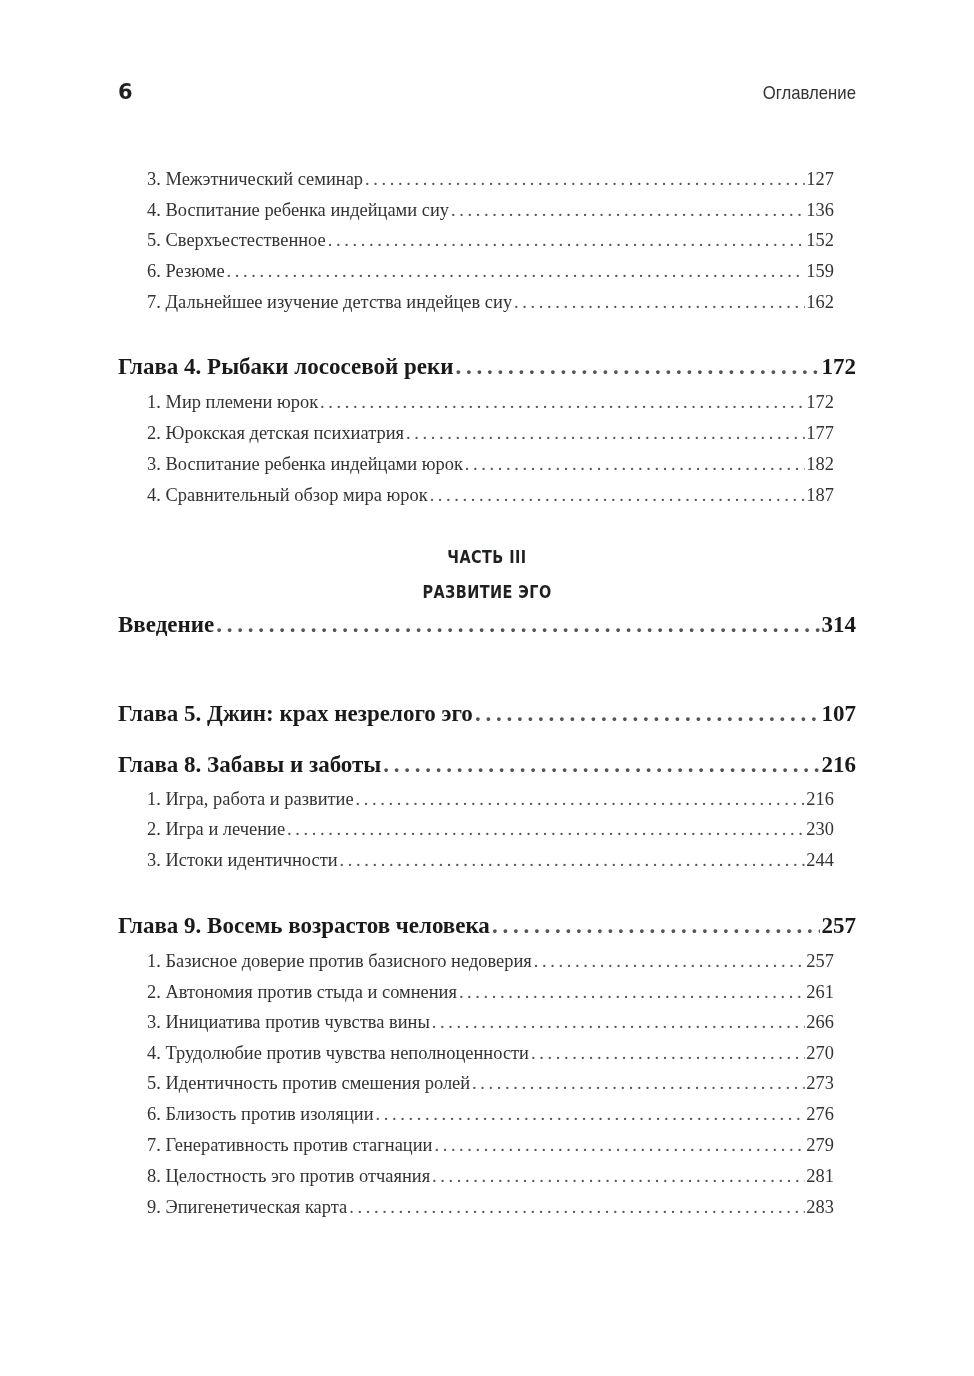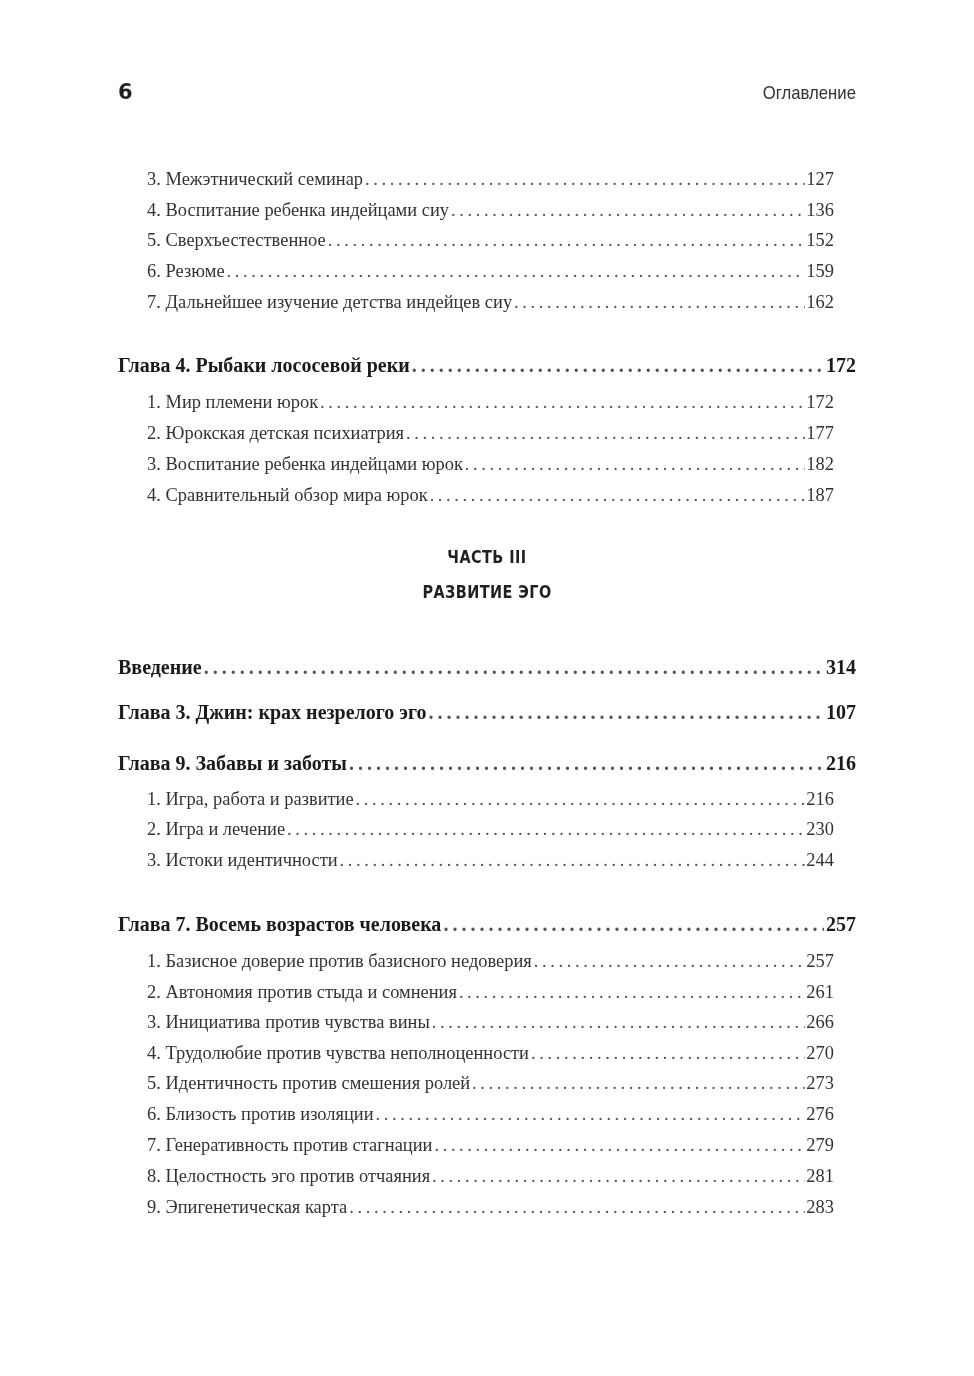--- a/index.html
+++ b/index.html
@@ -6,21 +6,21 @@
   body { width: 974px; height: 1376px; position: relative; overflow: hidden; color: #231f20; }
   .header-num { position: absolute; left: 118px; top: 80px; font-family: "DejaVu Sans", sans-serif; font-size: 21px; font-weight: bold; }
   .header-title { position: absolute; right: 118px; top: 82px; font-family: "Liberation Sans", sans-serif; font-size: 19px; font-weight: normal; transform: scaleX(0.88); transform-origin: right center; color: #333; }
   .toc { position: absolute; left: 118px; width: 738px; top: 0; font-family: "Liberation Serif", serif; }
   .row { position: absolute; left: 0; width: 738px; display: flex; align-items: baseline; white-space: nowrap; overflow: hidden; }
   .row .label { flex: 0 0 auto; background: #fff; padding-right: 2px; }
   .row .dots { flex: 1 1 auto; overflow: hidden; letter-spacing: 3.2px; color: #555; }
   .row .dots::before { content: ". . . . . . . . . . . . . . . . . . . . . . . . . . . . . . . . . . . . . . . . . . . . . . . . . . . . . . . . . . . . . . . . . . . . . . . . . . . . . . . . . . . . . . . . . . . . . . . . . . . . . . . . . . . . . . . . . . . . . . . . . . . . . ."; letter-spacing: 0; word-spacing: -1px; }
   .row .page { flex: 0 0 auto; padding-left: 2px; }
   .sub { font-size: 19px; color: #333; padding-left: 30px; width: 708px; transform: scaleX(0.97); transform-origin: left center; }
-  .chap { font-size: 20px; font-weight: bold; color: #1a1a1a; }
+  .chap { font-size: 23px; font-weight: bold; color: #1a1a1a; }
   .part { position: absolute; left: 0; width: 974px; text-align: center; font-family: "DejaVu Sans", sans-serif; font-weight: bold; font-size: 17px; letter-spacing: 0.5px; transform: scaleX(0.85); }
 </style>
 </head>
 <body>
 
 <div class="header-num">6</div>
 <div class="header-title">Оглавление</div>
 
 <div class="toc">
 
@@ -69,54 +69,54 @@
       <span class="label">3. Воспитание ребенка индейцами юрок</span>
       <span class="dots"></span>
       <span class="page">182</span>
     </div>
   <div class="row sub" style="top:484px">
       <span class="label">4. Сравнительный обзор мира юрок</span>
       <span class="dots"></span>
       <span class="page">187</span>
     </div>
 
-  <div class="row chap" style="top:656px">
+  <div class="row chap" style="top:612px">
       <span class="label">Введение</span>
       <span class="dots"></span>
       <span class="page">314</span>
     </div>
   <div class="row chap" style="top:701px">
-      <span class="label">Глава 3. Джин: крах незрелого эго</span>
+      <span class="label">Глава 5. Джин: крах незрелого эго</span>
       <span class="dots"></span>
       <span class="page">107</span>
     </div>
 
   <div class="row chap" style="top:752px">
-      <span class="label">Глава 9. Забавы и заботы</span>
+      <span class="label">Глава 8. Забавы и заботы</span>
       <span class="dots"></span>
       <span class="page">216</span>
     </div>
   <div class="row sub" style="top:788px">
       <span class="label">1. Игра, работа и развитие</span>
       <span class="dots"></span>
       <span class="page">216</span>
     </div>
   <div class="row sub" style="top:818px">
       <span class="label">2. Игра и лечение</span>
       <span class="dots"></span>
       <span class="page">230</span>
     </div>
   <div class="row sub" style="top:849px">
       <span class="label">3. Истоки идентичности</span>
       <span class="dots"></span>
       <span class="page">244</span>
     </div>
 
   <div class="row chap" style="top:913px">
-      <span class="label">Глава 7. Восемь возрастов человека</span>
+      <span class="label">Глава 9. Восемь возрастов человека</span>
       <span class="dots"></span>
       <span class="page">257</span>
     </div>
   <div class="row sub" style="top:950px">
       <span class="label">1. Базисное доверие против базисного недоверия</span>
       <span class="dots"></span>
       <span class="page">257</span>
     </div>
   <div class="row sub" style="top:981px">
       <span class="label">2. Автономия против стыда и сомнения</span>

